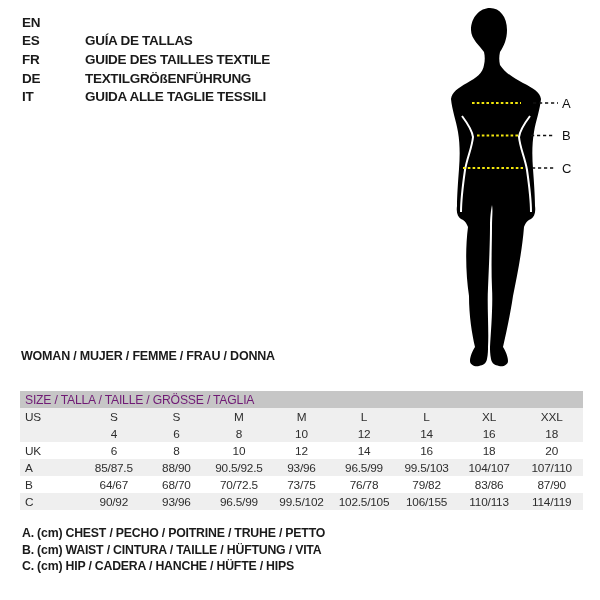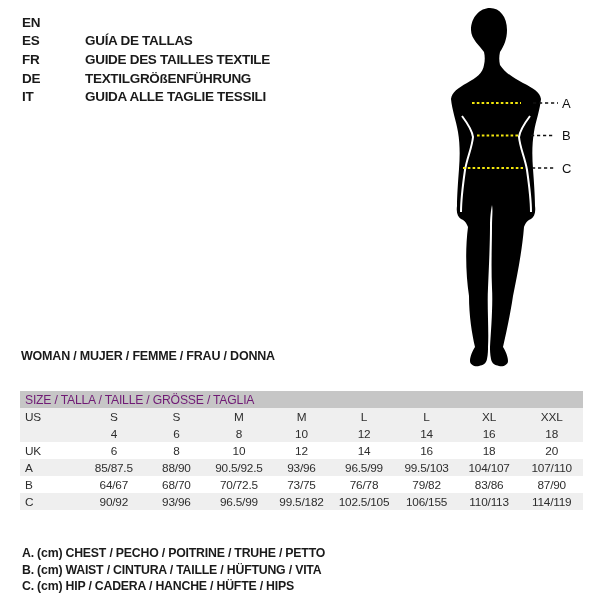--- a/index.html
+++ b/index.html
@@ -23,21 +23,21 @@
   .table-wrap{position:absolute;left:20px;top:391px;width:563px;}
   table.size-table{width:100%;border-collapse:collapse;table-layout:fixed;}
   table.size-table th.size-header{
     text-align:left;font-weight:normal;font-size:12.2px;color:#701a75;
     letter-spacing:-0.2px;height:17px;padding:0 0 0 5px;}
   table.size-table td{
     font-size:11.8px;color:#2e2e2e;text-align:center;height:17px;padding:0;
     letter-spacing:-0.2px;white-space:nowrap;}
   table.size-table td.row-label{text-align:left;padding-left:5px;width:78px;}
   
-  .legend{position:absolute;left:22px;top:545px;}
+  .legend{position:absolute;left:22px;top:525px;}
   .legend-line{font-weight:bold;font-size:12.3px;letter-spacing:-0.2px;
     line-height:16.5px;white-space:nowrap;}
 </style>
 </head>
 <body>
 
 <div class="page">
 
   <div class="lang-list">
     <div class="lang-row">
@@ -166,21 +166,21 @@
             <td>76/78</td>
             <td>79/82</td>
             <td>83/86</td>
             <td>87/90</td>
           </tr>
           <tr style="background: rgb(239, 239, 239);">
             <td class="row-label">C</td>
             <td>90/92</td>
             <td>93/96</td>
             <td>96.5/99</td>
-            <td>99.5/182</td>
+            <td>99.5/102</td>
             <td>102.5/105</td>
             <td>106/155</td>
             <td>110/113</td>
             <td>114/119</td>
           </tr>
         </tbody>
     </table>
   </div>
 
   <div class="legend">

